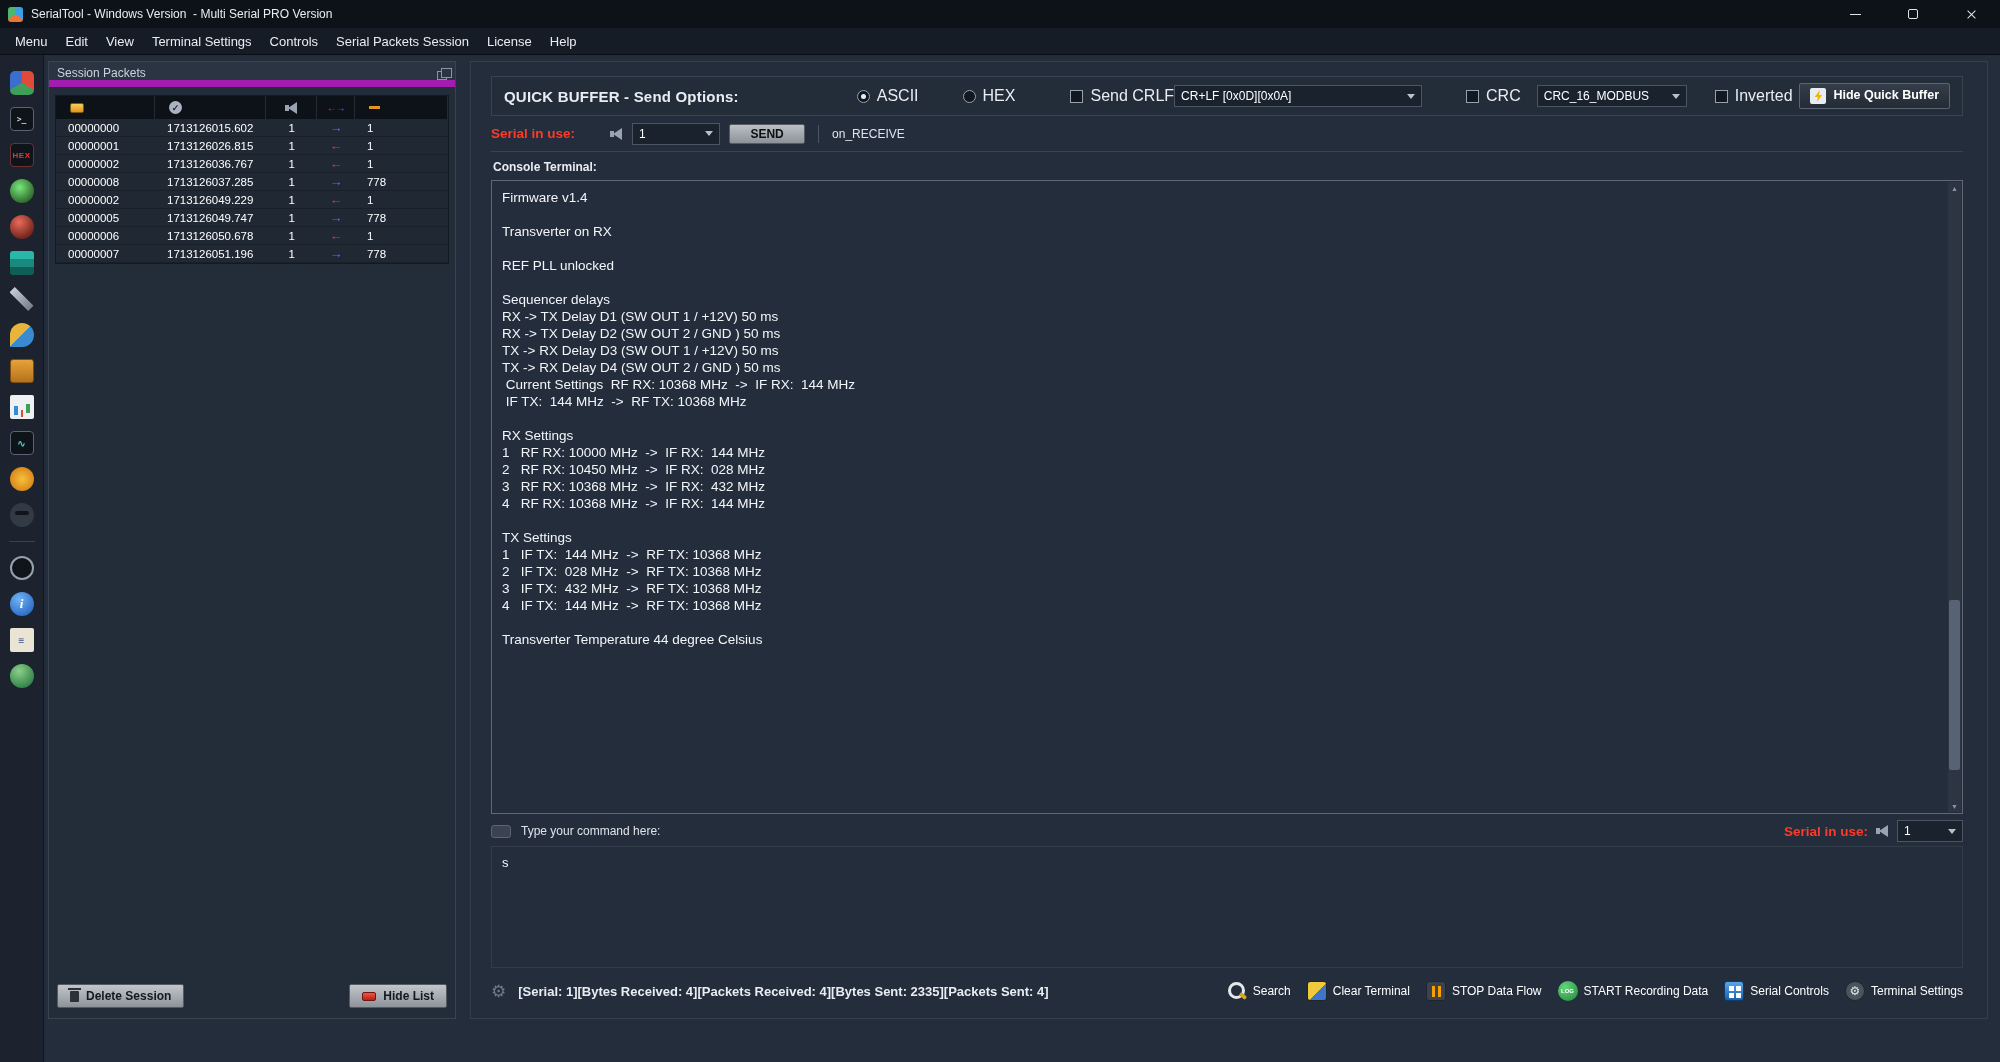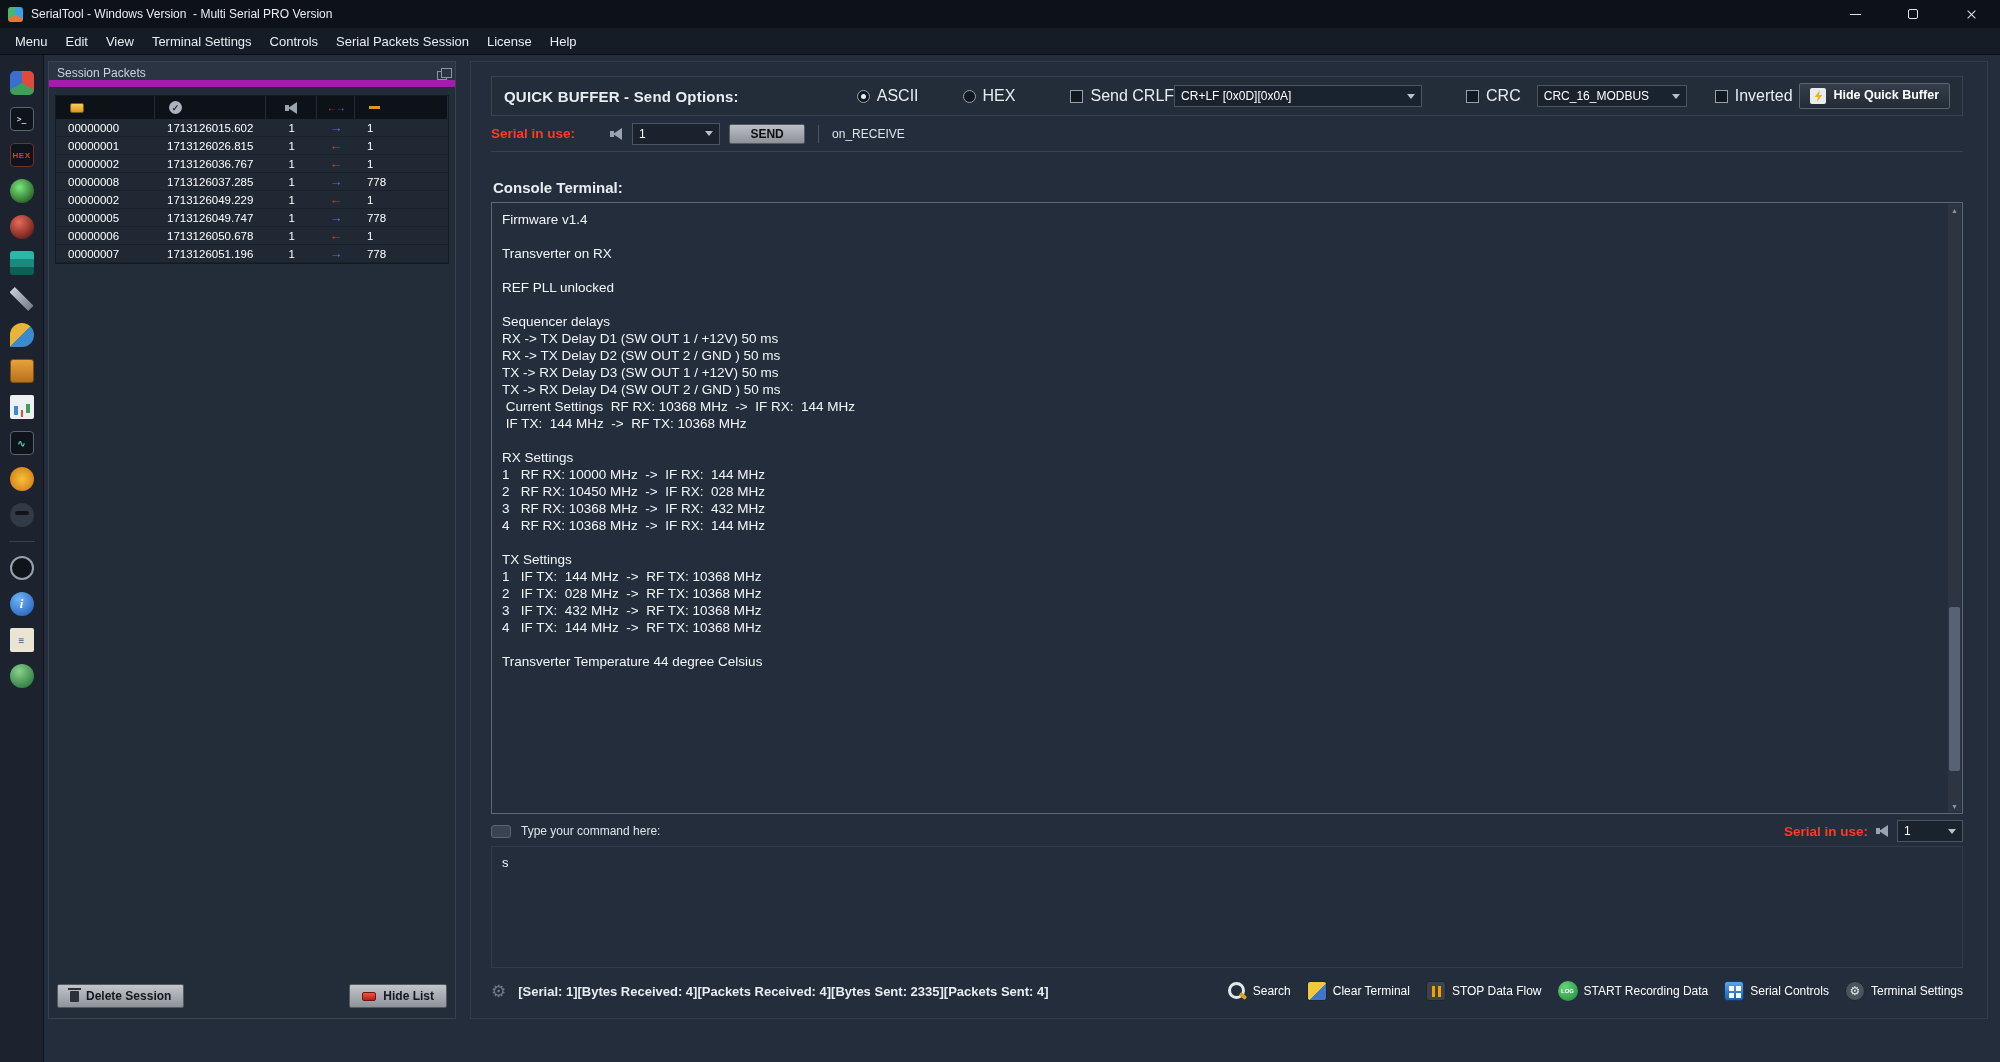--- a/index.html
+++ b/index.html
@@ -94,21 +94,21 @@
   .select{height:22px;background:#1a222d;border:1px solid #4a5462;display:flex;align-items:center;justify-content:space-between;padding:0 6px;font-size:12px;color:#fff;cursor:pointer;flex:none}
   .dd-arrow{width:0;height:0;border-left:4px solid transparent;border-right:4px solid transparent;border-top:5px solid #b8c0ca;margin-left:8px;flex:none}
   .qb-hide-btn{margin-left:auto;display:flex;align-items:flex-start;gap:7px;background:linear-gradient(180deg,#343d49,#232b35);border:1px solid #5a6472;color:#fff;font-weight:bold;font-size:12.5px;padding:4px 10px;border-radius:2px;cursor:pointer;font-family:inherit}
   .bolt-box{width:16px;height:16px;background:#e9edf2;border-radius:2px;position:relative;flex:none}
   .bolt-box::after{content:"";position:absolute;inset:2px;background:#f2b705;clip-path:polygon(62% 0,18% 58%,45% 58%,38% 100%,82% 42%,55% 42%)}
   .send-row{height:36px;display:flex;align-items:center;gap:9px;border-bottom:1px solid #39424f;flex:none}
   .red-label{color:var(--accent-red,#ff3a28);font-weight:bold;font-size:13.5px}
   .send-btn{width:76px;height:20px;background:linear-gradient(180deg,#bcc0c5,#8d9298);border:1px solid #565b62;color:#0d0f12;font-weight:bold;font-size:12px;border-radius:2px;font-family:inherit;cursor:pointer}
   .v-sep{width:1px;height:18px;background:#4a5462;margin:0 4px}
   .on-receive{font-size:12px;color:#dfe4ea}
-  .console-label{font-size:15px;font-weight:bold;margin:27px 0 6px 2px;flex:none}
+  .console-label{font-size:12px;font-weight:bold;margin:8px 0 6px 2px;flex:none}
   .terminal-box{flex:1;border:1px solid #5f6976;position:relative;padding:8px 26px 8px 10px;overflow:hidden}
   .terminal-output{font-family:"Liberation Sans",sans-serif;font-size:13.5px;line-height:17px;white-space:pre;color:#f3f6f9}
   .scrollbar{position:absolute;top:1px;right:1px;bottom:1px;width:13px;background:#2c3541;display:flex;flex-direction:column;align-items:center}
   .scroll-arrow{height:12px;width:100%;display:flex;align-items:center;justify-content:center;color:#8a94a2;font-size:7px;flex:none}
   .scroll-arrow.up::before{content:"▲"}
   .scroll-arrow.down::before{content:"▼"}
   .scroll-track{flex:1;width:100%;position:relative}
   .scroll-thumb{position:absolute;left:1px;right:1px;top:67%;height:28%;background:#576374;border-radius:2px}
   .command-row{height:30px;display:flex;align-items:center;gap:10px;flex:none;margin-top:2px}
   .keyboard-icon{width:20px;height:13px;background:#3a434f;border:1px solid #5a6472;border-radius:3px;flex:none}

